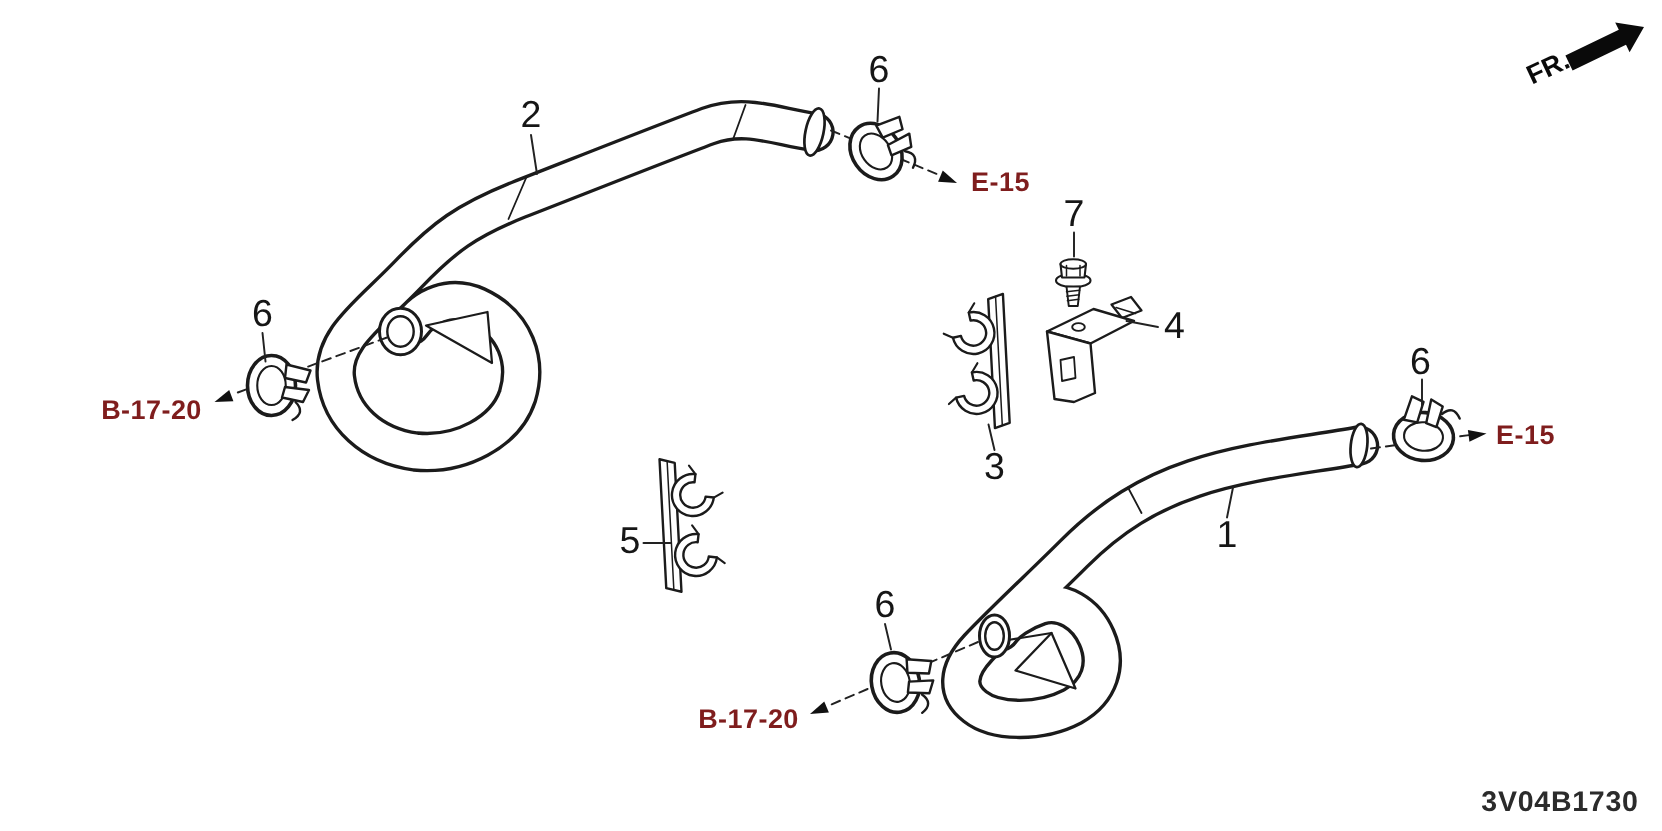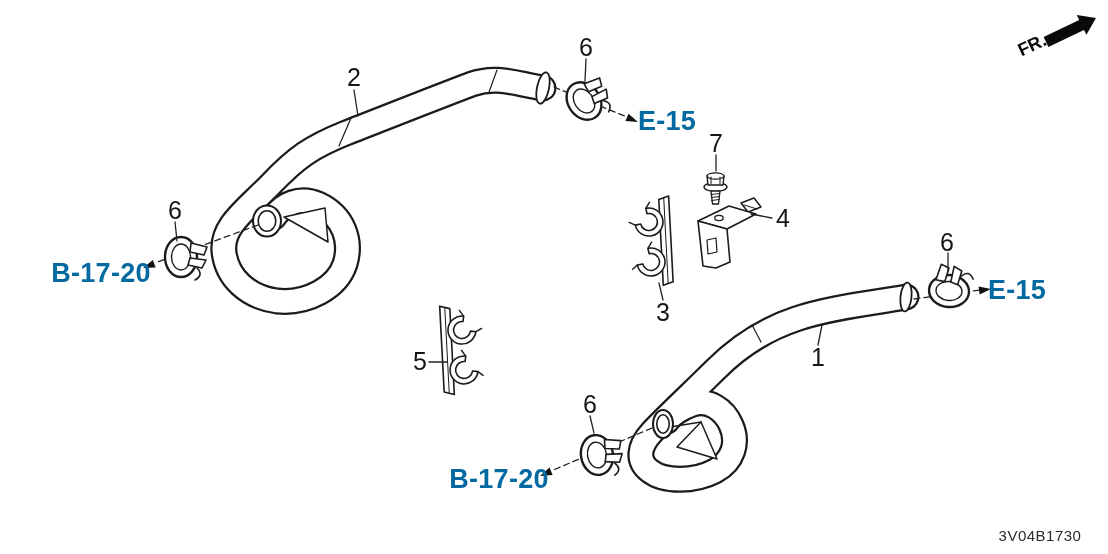--- a/index.html
+++ b/index.html
@@ -13,23 +13,23 @@
   }
   .stage svg{position:absolute;left:0;top:0;}
   .lbl{
     position:absolute;
     transform:translate(-50%,-50%);
     white-space:nowrap;
     line-height:1;
     user-select:none;
   }
   .callout{font-size:25px;color:#161616;}
-  .ref{font-size:27px;font-weight:bold;letter-spacing:.3px;color:#0369a1;}
+  .ref{font-size:18px;font-weight:bold;letter-spacing:.3px;color:#7f1d1d;}
   .fr{font-size:18px;font-weight:bold;transform:translate(-50%,-50%) rotate(-25deg);color:#0a0a0a;}
-  .code{font-size:15px;color:#2b2b2b;letter-spacing:.5px;}
+  .code{font-size:19px;color:#2b2b2b;letter-spacing:.5px;font-weight:bold;}
 </style>
 </head>
 <body>
 
 <div class="stage">
 
   <svg width="1108" height="554" viewBox="0 0 1108 554" fill="none" stroke-linecap="round" stroke-linejoin="round">
 
     <defs>
       <g id="clamp">

